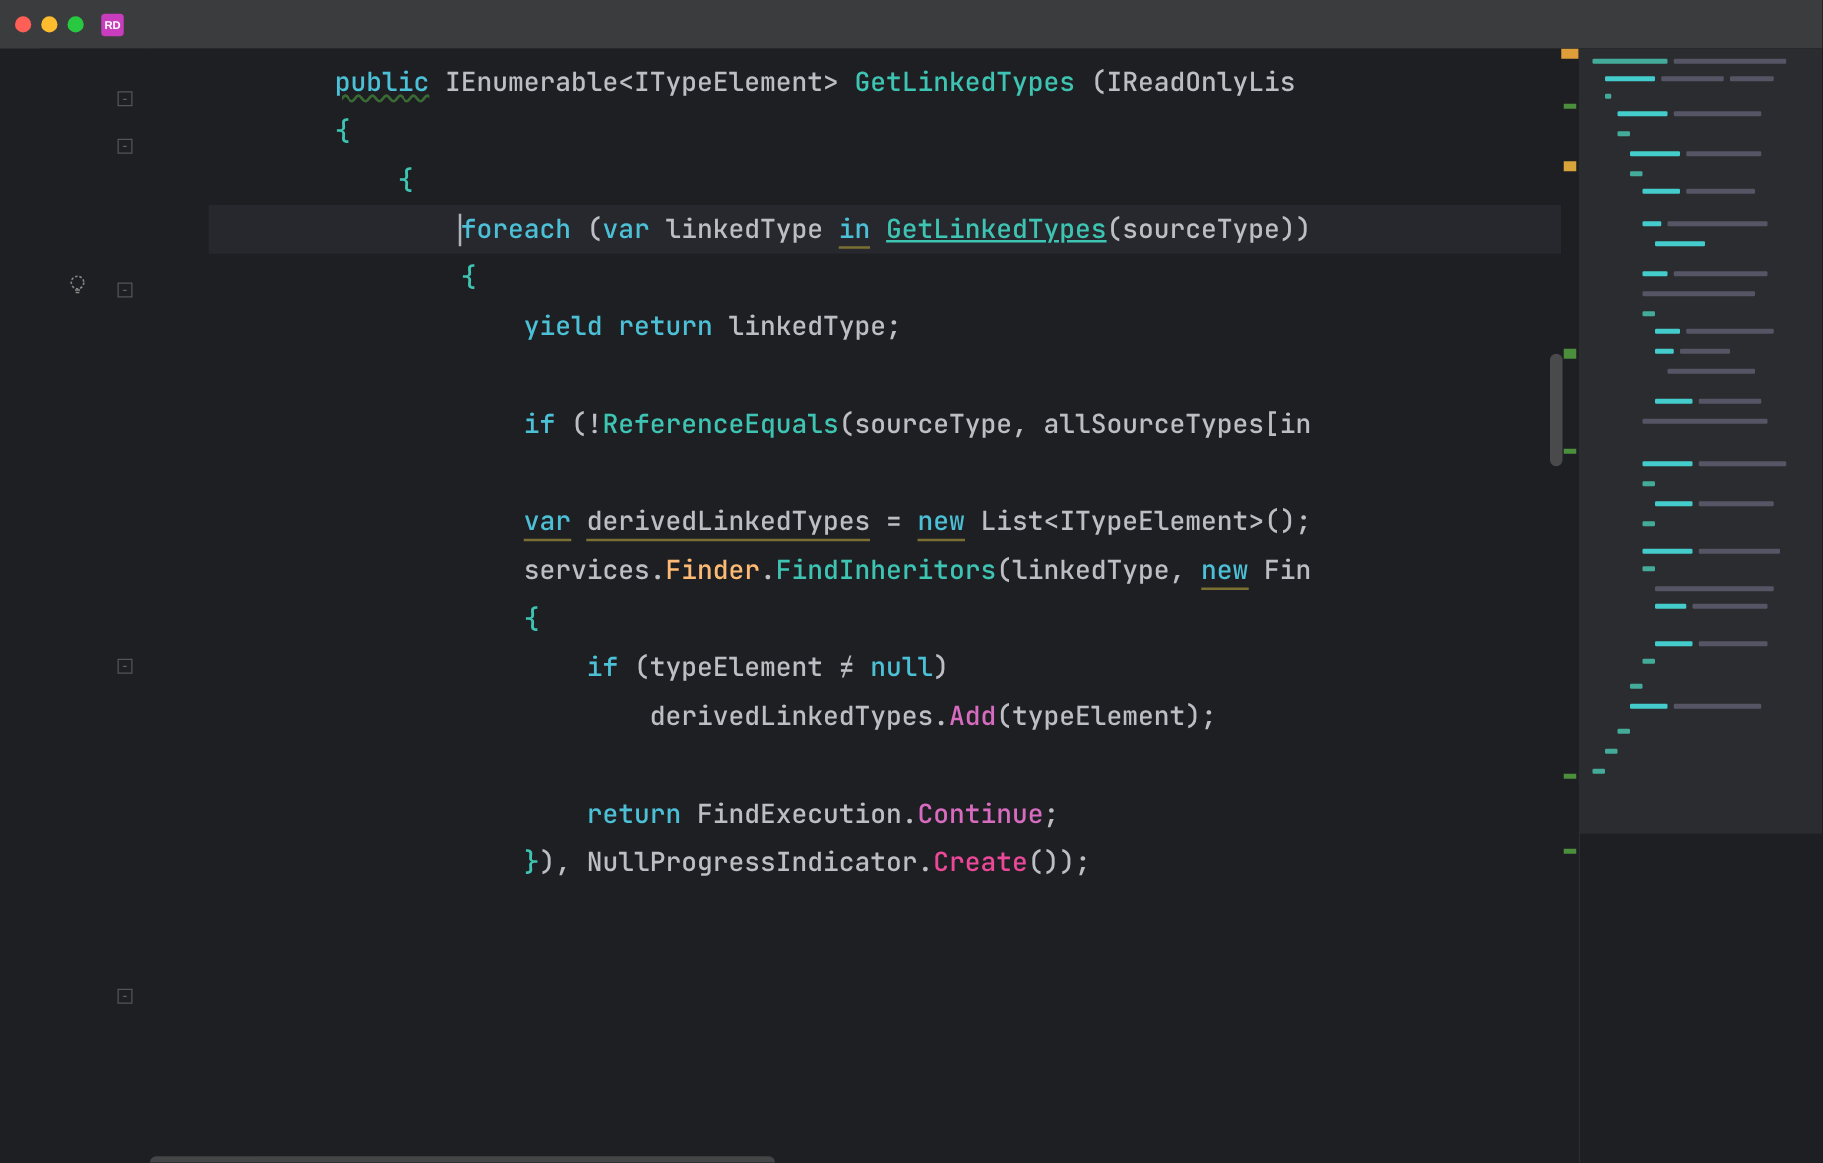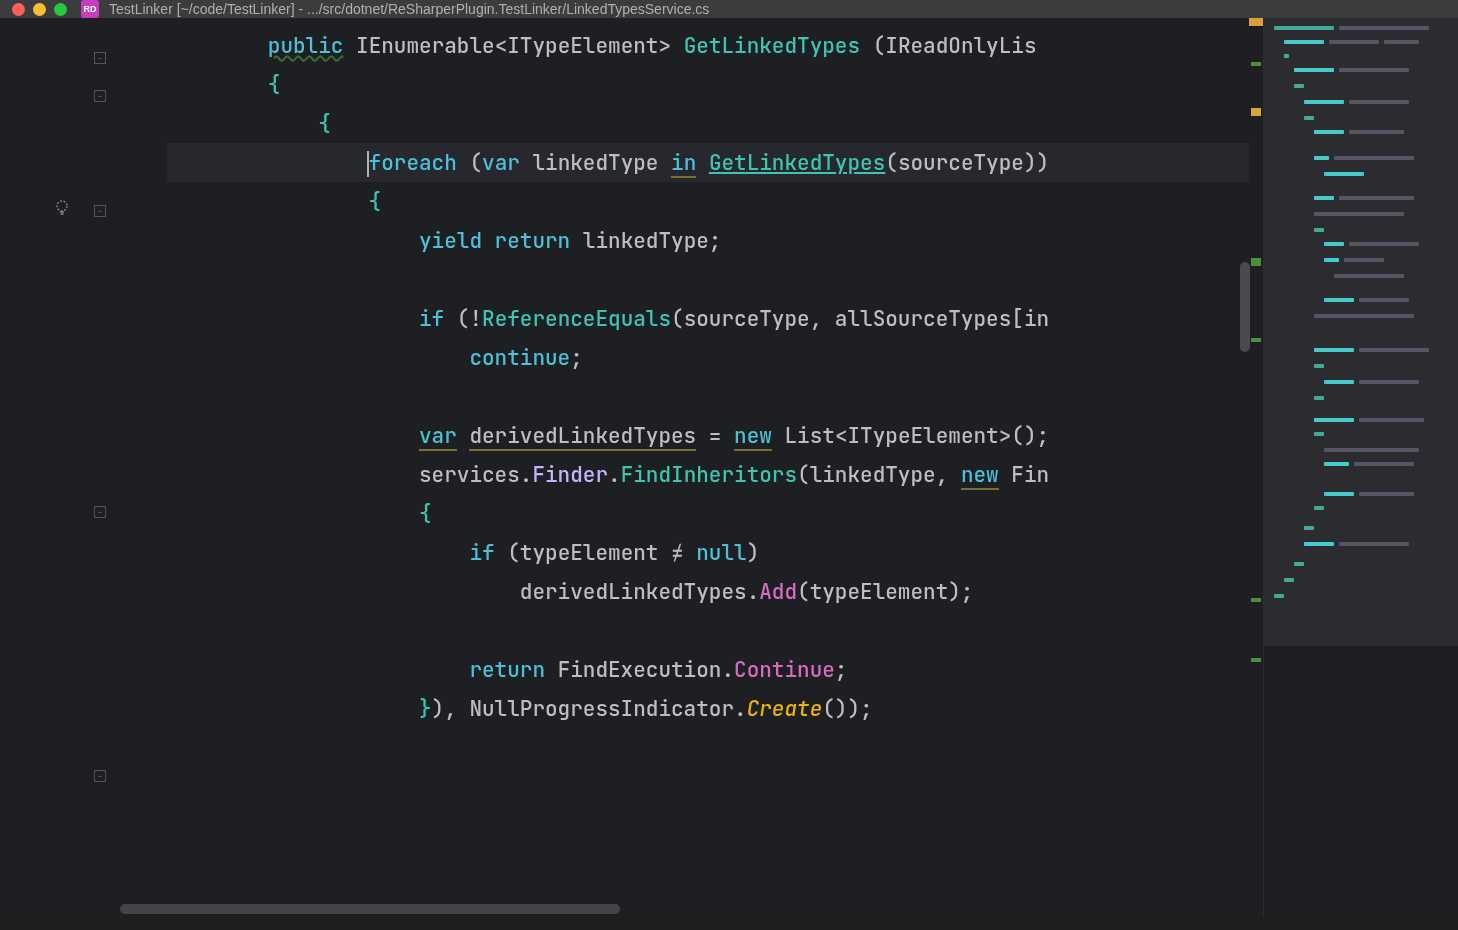--- a/index.html
+++ b/index.html
@@ -6,21 +6,21 @@
 body {
   width: 1458px;
   height: 930px;
   background: #1e1e1e;
   font-family: "JetBrains Mono", "Fira Code", Menlo, Consolas, monospace;
   font-size: 21px;
   overflow: hidden;
   position: relative;
 }
 .titlebar {
-  height: 18px;
+  height: 39px;
   background: #3a3c3e;
   display: flex;
   align-items: center;
   padding: 0 12px;
   gap: 10px;
 }
 .traffic-lights { display: flex; gap: 8px; align-items: center; }
 .tl { width: 13px; height: 13px; border-radius: 50%; }
 .tl-close { background: #ff5f57; }
 .tl-min { background: #febc2e; }
@@ -81,23 +81,23 @@
   background: #26282e;
 }
 .caret {
   display:inline-block; width:2px; height:26px; background:#aeb3bb;
   vertical-align: middle; margin-left:-2px;
 }
 
 .kw { color: #4cc0d6; }
 .type { color: #bcbec4; }
 .method { color: #3ec4b3; }
-.method-static { color: #eab308; font-style: italic; }
+.method-static { color: #ec4899; }
 .method-link { color: #3ec4b3; text-decoration: underline; }
-.ident { color: #c4b5fd; }
+.ident { color: #fdba74; }
 .local { color: #bcbec4; }
 .paren { color: #bcbec4; }
 .brace { color: #3ec4b3; }
 .op { color: #bcbec4; }
 .null { color: #4cc0d6; }
 .hot { color: #d66bbf; }
 .uline { border-bottom: 2px solid #7a7033; }
 .squiggle { text-decoration: underline wavy #3a6b34; }
 
 .minimap {
@@ -132,21 +132,20 @@
 </head>
 <body>
 
 <div class="titlebar">
   <div class="traffic-lights">
     <div class="tl tl-close"></div>
     <div class="tl tl-min"></div>
     <div class="tl tl-max"></div>
   </div>
   <div class="app-icon">RD</div>
-  <div class="title-text">TestLinker [~/code/TestLinker] - .../src/dotnet/ReSharperPlugin.TestLinker/LinkedTypesService.cs</div>
 </div>
 
 <div class="editor-wrap">
 
   <div class="gutter">
     <div class="gutter-lightbulb">
       <svg width="20" height="20" viewBox="0 0 20 20">
         <circle cx="10" cy="8" r="5" fill="none" stroke="#888" stroke-width="1.3" stroke-dasharray="2 1.5"></circle>
         <path d="M8 14 h4 M8.5 16 h3" stroke="#888" stroke-width="1.3"></path>
       </svg>
@@ -163,21 +162,20 @@
 
   <div class="code-area" id="code-area">
       <div class="code-line"><span class="ident">        </span><span class="kw squiggle">public</span> <span class="type">IEnumerable</span><span class="paren">&lt;</span><span class="type">ITypeElement</span><span class="paren">&gt;</span> <span class="method">GetLinkedTypes</span> <span class="paren">(</span><span class="type">IReadOnlyLis</span></div>
       <div class="code-line"><span class="ident">        </span><span class="brace">{</span></div>
       <div class="code-line"><span class="ident">            </span><span class="brace">{</span></div>
       <div class="code-line current"><span class="ident">                </span><span class="caret"></span><span class="kw">foreach</span> <span class="paren">(</span><span class="kw">var</span> <span class="local">linkedType</span> <span class="kw" style="border-bottom:2px solid #7a7033">in</span> <span class="method-link">GetLinkedTypes</span><span class="paren">(</span><span class="local">sourceType</span><span class="paren">))</span></div>
       <div class="code-line"><span class="ident">                </span><span class="brace">{</span></div>
       <div class="code-line"><span class="ident">                    </span><span class="kw">yield</span> <span class="kw">return</span> <span class="local">linkedType</span><span class="op">;</span></div>
       <div class="code-line"><span class="ident">                    </span></div>
       <div class="code-line"><span class="ident">                    </span><span class="kw">if</span> <span class="paren">(</span><span class="op">!</span><span class="method">ReferenceEquals</span><span class="paren">(</span><span class="local">sourceType</span><span class="op">,</span> <span class="local">allSourceTypes</span><span class="paren">[</span><span class="local">in</span></div>
-      <div class="code-line"><span class="ident">                        </span><span class="kw">continue</span><span class="op">;</span></div>
       <div class="code-line"><span class="ident">                    </span></div>
       <div class="code-line"><span class="ident">                    </span><span class="kw uline">var</span> <span class="local uline">derivedLinkedTypes</span> <span class="op">=</span> <span class="kw" style="border-bottom:2px solid #7a7033">new</span> <span class="type">List</span><span class="paren">&lt;</span><span class="type">ITypeElement</span><span class="paren">&gt;();</span></div>
       <div class="code-line"><span class="ident">                    </span><span class="local">services</span><span class="op">.</span><span class="ident">Finder</span><span class="op">.</span><span class="method">FindInheritors</span><span class="paren">(</span><span class="local">linkedType</span><span class="op">,</span> <span class="kw" style="border-bottom:2px solid #7a7033">new</span> <span class="type">Fin</span></div>
       <div class="code-line"><span class="ident">                    </span><span class="brace">{</span></div>
       <div class="code-line"><span class="ident">                        </span><span class="kw">if</span> <span class="paren">(</span><span class="local">typeElement</span> <span class="op">≠</span> <span class="null">null</span><span class="paren">)</span></div>
       <div class="code-line"><span class="ident">                            </span><span class="local">derivedLinkedTypes</span><span class="op">.</span><span class="hot">Add</span><span class="paren">(</span><span class="local">typeElement</span><span class="paren">);</span></div>
       <div class="code-line"><span class="ident">                        </span></div>
       <div class="code-line"><span class="ident">                        </span><span class="kw">return</span> <span class="type">FindExecution</span><span class="op">.</span><span class="hot">Continue</span><span class="op">;</span></div>
       <div class="code-line"><span class="ident">                    </span><span class="brace">}</span><span class="paren">),</span> <span class="type">NullProgressIndicator</span><span class="op">.</span><span class="method-static">Create</span><span class="paren">());</span></div>
       <div class="code-line"><span class="ident">                    </span></div>

